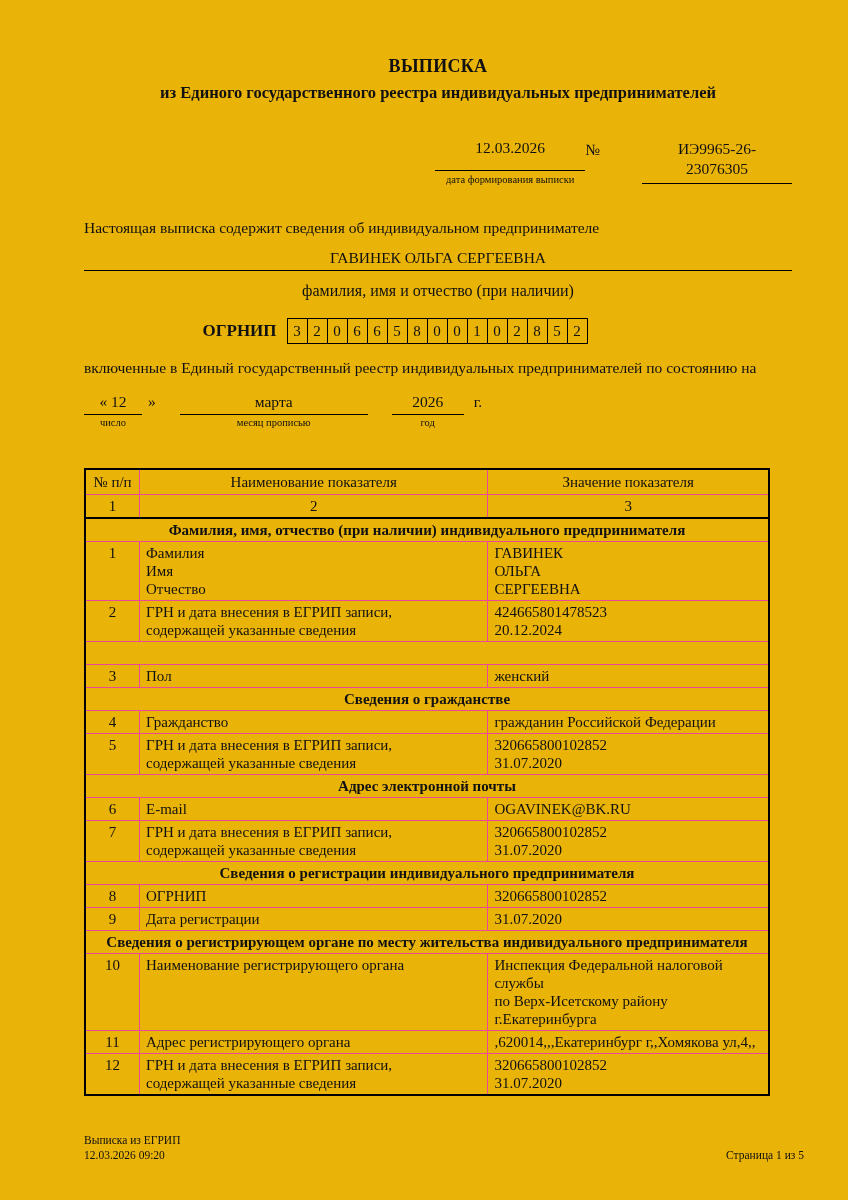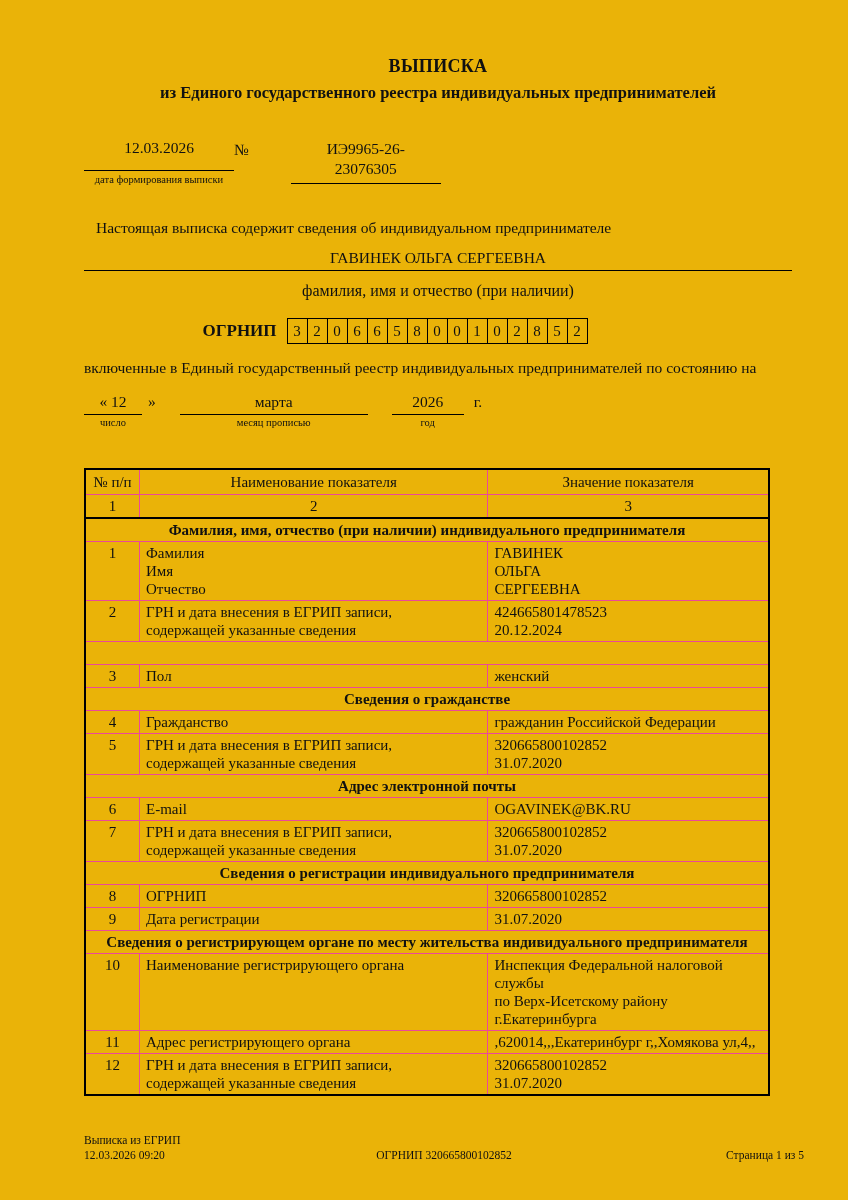--- a/index.html
+++ b/index.html
@@ -10,30 +10,30 @@
     background:#eab308;
     color:#111;
     font-family:"Liberation Serif","DejaVu Serif",serif;
     overflow:hidden;
   }
   .content { padding:56px 56px 0 84px; }
 
   .doc-title { text-align:center; font-weight:bold; font-size:18px; letter-spacing:.3px; }
   .doc-subtitle { text-align:center; font-weight:bold; font-size:16.5px; margin-top:6px; }
 
-  .head-row { display:flex; justify-content:flex-start; margin-top:36px; }
+  .head-row { display:flex; justify-content:flex-end; margin-top:36px; }
   .fdate-block { width:150px; text-align:center; }
   .fdate-val { font-size:15.5px; padding-bottom:13px; border-bottom:1px solid #000; }
   .fdate-cap { font-size:10.5px; margin-top:3px; }
   .num-block { display:flex; align-items:flex-start; }
   .num-sign { font-size:15.5px; margin-right:42px; margin-top:2px; }
   .num-col { width:150px; text-align:center; }
   .num-val { font-size:15.5px; line-height:1.3; padding-bottom:4px; border-bottom:1px solid #000; }
 
-  .intro { font-size:15.5px; margin-top:34px;margin-left:12px; }
+  .intro { font-size:15.5px; margin-top:34px; }
 
   .name-block { margin-top:12px; text-align:center; }
   .name-val { font-size:15.5px; padding-bottom:3px; border-bottom:1px solid #000; }
   .name-cap { font-size:16px; margin-top:11px; }
 
   .ogrnip-row { margin-top:18px; display:flex; justify-content:center; align-items:center; transform:translateX(-43px); }
   .ogrnip-label { font-weight:bold; font-size:17px; margin-right:10px; }
   .digit-boxes { display:flex; }
   .digit-box { width:21px; height:26px; border:1px solid #000; margin-left:-1px;
                display:flex; align-items:center; justify-content:center; font-size:15px; }
@@ -300,16 +300,15 @@
         </tbody>
     </table>
 
   </div>
 
   <div class="footer">
     <div class="f-left">
       <div>Выписка из ЕГРИП</div>
       <div>12.03.2026 09:20</div>
     </div>
-    <div class="f-center">ОГРНИП 320665800102852</div>
     <div class="f-right">Страница 1 из 5</div>
   </div>
 </div>
 
 </body></html>

